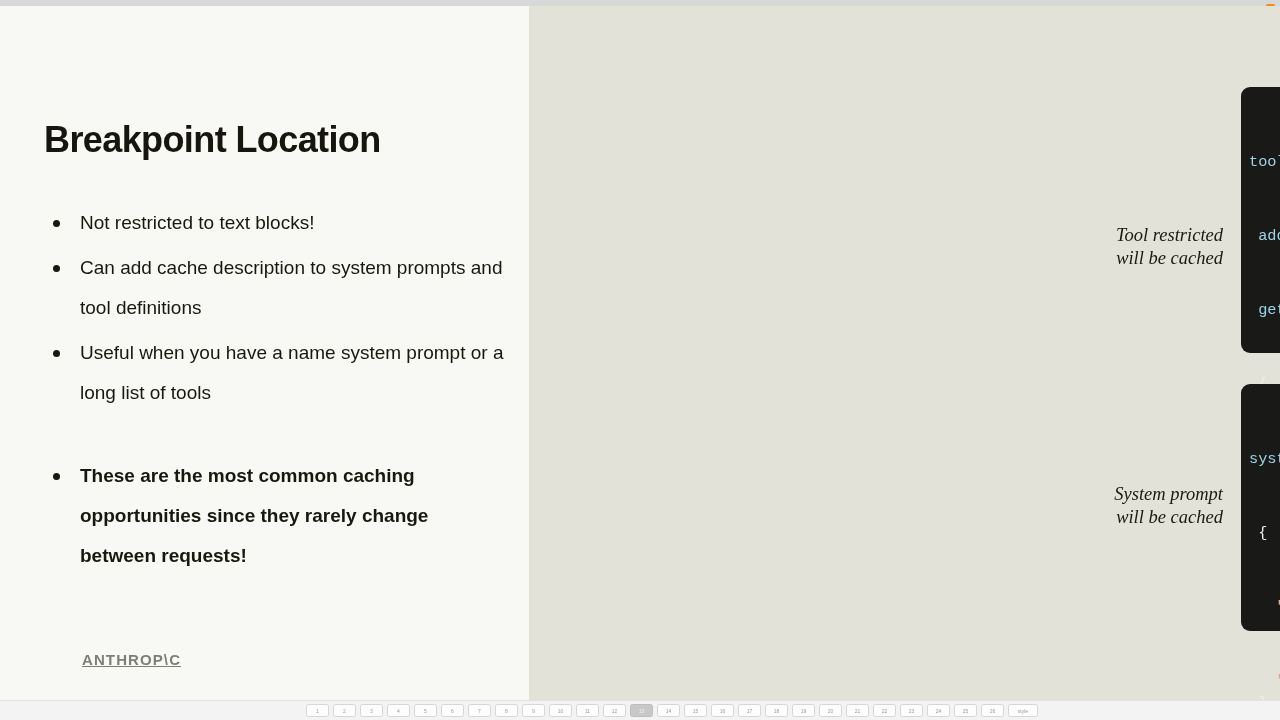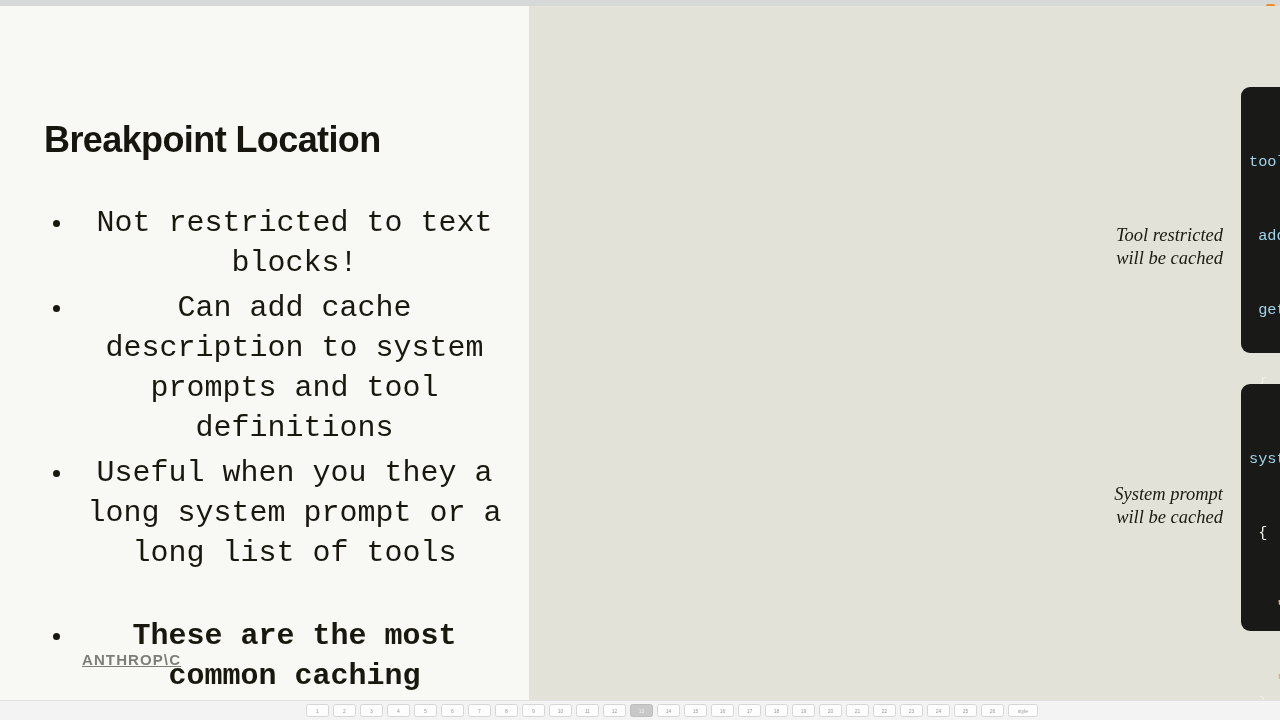--- a/index.html
+++ b/index.html
@@ -82,25 +82,24 @@
     top: 197px;
     width: 465px;
     margin: 0;
     padding: 0;
     list-style: none;
   }
   .bullet {
     position: relative;
     padding-left: 36px;
     margin-bottom: 5px;
-    font-family: Liberation Mono, monospace;
-    font-size: 30px;
+    font-family: Liberation Sans, sans-serif;
+    font-size: 19px;
     line-height: 40px;
     color: #18180f;
-    text-align: center;
   }
   .bullet::before {
     content: "";
     position: absolute;
     left: 9px;
     top: 17px;
     width: 7px;
     height: 7px;
     border-radius: 50%;
     background: #18180f;
@@ -209,21 +208,21 @@
       <div class="slide-title">Breakpoint Location</div>
 
       <ul class="bullets">
         <li class="bullet">
           <span>Not restricted to text blocks!</span>
         </li>
         <li class="bullet">
           <span>Can add cache description to system prompts and tool definitions</span>
         </li>
         <li class="bullet">
-          <span>Useful when you they a long system prompt or a long list of tools</span>
+          <span>Useful when you have a name system prompt or a long list of tools</span>
         </li>
         <li class="bullet is-bold">
           <span>These are the most common caching opportunities since they rarely change between requests!</span>
         </li>
       </ul>
 
       <div class="brand">ANTHROP\C</div>
     </div>
 
     <div class="pane-right">

